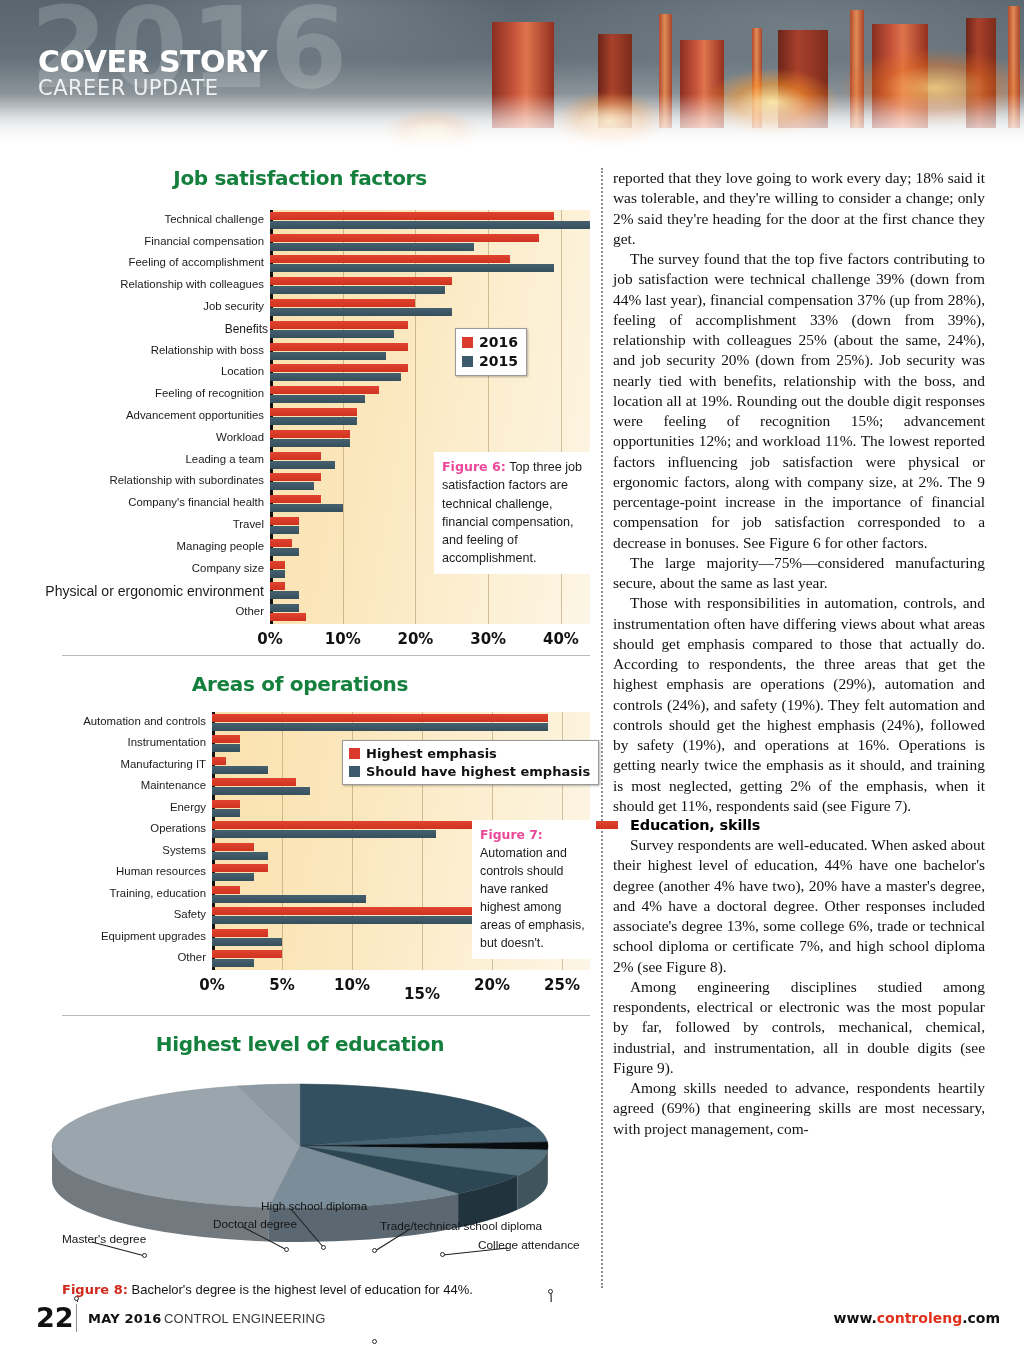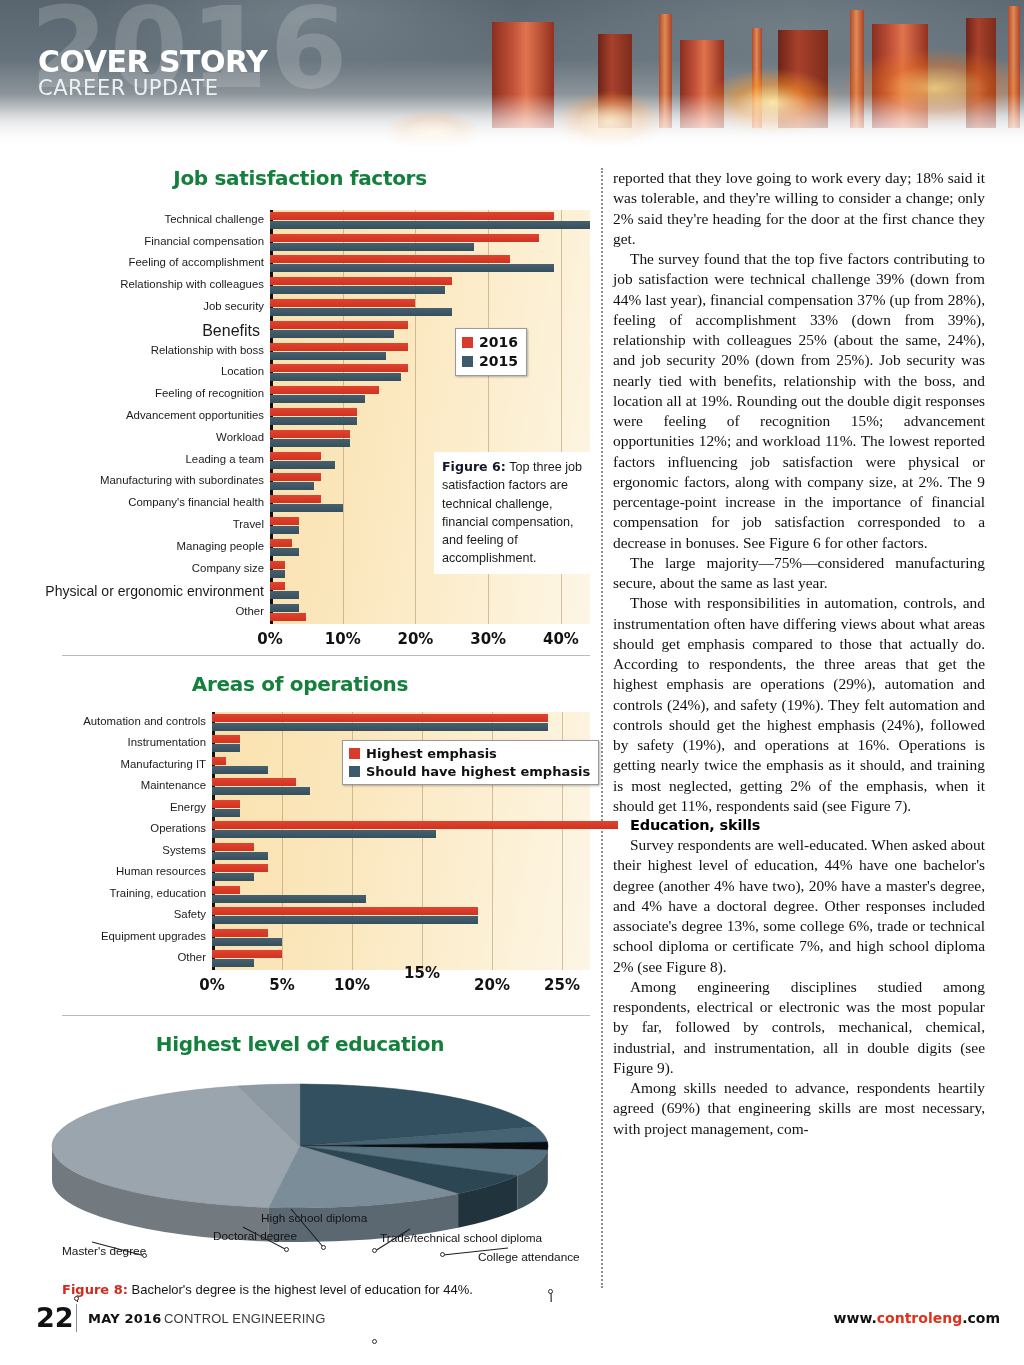--- a/index.html
+++ b/index.html
@@ -107,29 +107,29 @@
   }
   .legend-row { display:flex; align-items:center; gap:6px; line-height:1.35; }
   .swatch { width:11px; height:11px; display:inline-block; }
   .legend-label { font-family:"DejaVu Sans", sans-serif; font-weight:800; font-size:14px; color:#111; }
   .legend.small .legend-label { font-size: 13px; }
 
   .figbox {
     position:absolute; background:#fff; padding: 6px 8px;
     font-family:"Liberation Sans", sans-serif; font-size: 12.6px; line-height:1.45; color:#1b1b1b;
   }
-  .figbox b { color:#0f172a; font-family:"DejaVu Sans", sans-serif; font-weight:800;text-align:right; }
+  .figbox b { color:#ec4899; font-family:"DejaVu Sans", sans-serif; font-weight:800;text-align:right; }
 
   .divider { position:absolute; height:1px; background:#b9b9b9; }
 
   
   .pie-area { position:absolute; left:0; top: 880px; width: 600px; height: 270px; }
   .pie-label {
     position:absolute; font-family:"Liberation Sans", sans-serif; font-size:11.8px;
-    color:#141414; white-space:nowrap;margin-top:12px;
+    color:#141414; white-space:nowrap;
   }
   .pie-value {
     position:absolute; font-family:"DejaVu Sans", sans-serif; font-weight:700;
     color:#ffffff; white-space:nowrap;
   }
   .callout-dot {
     position:absolute; width:5px; height:5px; border-radius:50%;
     background:#fff; border:1px solid #2a2a2a;
   }
   .figcap {
@@ -194,28 +194,28 @@
         <div class="gridline" style="left: 415.455px; top: 58px; height: 414px; bottom: auto;"></div>
         <div class="gridline" style="left: 488.182px; top: 58px; height: 414px; bottom: auto;"></div>
         <div class="gridline" style="left: 560.909px; top: 58px; height: 414px; bottom: auto;"></div>
       </div>
     <div id="chart1-cats">
         <div class="cat-label" style="right: 336px; top: 60.8947px; font-size: 11.4px;">Technical challenge</div>
         <div class="cat-label" style="right: 336px; top: 82.6842px; font-size: 11.4px;">Financial compensation</div>
         <div class="cat-label" style="right: 336px; top: 104.474px; font-size: 11.4px;">Feeling of accomplishment</div>
         <div class="cat-label" style="right: 336px; top: 126.263px; font-size: 11.4px;">Relationship with colleagues</div>
         <div class="cat-label" style="right: 336px; top: 148.053px; font-size: 11.4px;">Job security</div>
-        <div class="cat-label" style="right: 340px; top: 169.842px; font-size: 16px;">Benefits</div>
+        <div class="cat-label" style="right: 332px; top: 169.842px; font-size: 12px;">Benefits</div>
         <div class="cat-label" style="right: 336px; top: 191.632px; font-size: 11.4px;">Relationship with boss</div>
         <div class="cat-label" style="right: 336px; top: 213.421px; font-size: 11.4px;">Location</div>
         <div class="cat-label" style="right: 336px; top: 235.211px; font-size: 11.4px;">Feeling of recognition</div>
         <div class="cat-label" style="right: 336px; top: 257px; font-size: 11.4px;">Advancement opportunities</div>
         <div class="cat-label" style="right: 336px; top: 278.789px; font-size: 11.4px;">Workload</div>
         <div class="cat-label" style="right: 336px; top: 300.579px; font-size: 11.4px;">Leading a team</div>
-        <div class="cat-label" style="right: 336px; top: 322.368px; font-size: 11.4px;">Manufacturing with subordinates</div>
+        <div class="cat-label" style="right: 336px; top: 322.368px; font-size: 11.4px;">Relationship with subordinates</div>
         <div class="cat-label" style="right: 336px; top: 344.158px; font-size: 11.4px;">Company's financial health</div>
         <div class="cat-label" style="right: 336px; top: 365.947px; font-size: 11.4px;">Travel</div>
         <div class="cat-label" style="right: 336px; top: 387.737px; font-size: 11.4px;">Managing people</div>
         <div class="cat-label" style="right: 336px; top: 409.526px; font-size: 11.4px;">Company size</div>
         <div class="cat-label" style="right: 336px; top: 431.316px; font-size: 14px;">Physical or ergonomic environment</div>
         <div class="cat-label" style="right: 336px; top: 453.105px; font-size: 11.4px;">Other</div>
       </div>
     <div id="chart1-bars">
         <div class="bar s1" style="left: 270px; width: 283.636px; height: 8px; top: 59.8947px;"></div>
         <div class="bar s2" style="left: 270px; width: 320px; height: 8px; top: 68.8947px;"></div>
@@ -328,34 +328,38 @@
         <div class="bar s2" style="left: 212px; width: 266px; height: 8px; top: 254.25px;"></div>
         <div class="bar s1" style="left: 212px; width: 56px; height: 8px; top: 266.75px;"></div>
         <div class="bar s2" style="left: 212px; width: 70px; height: 8px; top: 275.75px;"></div>
         <div class="bar s1" style="left: 212px; width: 70px; height: 8px; top: 288.25px;"></div>
         <div class="bar s2" style="left: 212px; width: 42px; height: 8px; top: 297.25px;"></div>
       </div>
     <div id="chart2-ticks">
         <div class="tick" style="left: 212px; top: 314px; font-size: 15px;">0%</div>
         <div class="tick" style="left: 282px; top: 314px; font-size: 15px;">5%</div>
         <div class="tick" style="left: 352px; top: 314px; font-size: 15px;">10%</div>
-        <div class="tick" style="left: 422px; top: 302px; font-size: 15px;">15%</div>
+        <div class="tick" style="left: 422px; top: 323px; font-size: 15px;">15%</div>
         <div class="tick" style="left: 492px; top: 314px; font-size: 15px;">20%</div>
         <div class="tick" style="left: 562px; top: 314px; font-size: 15px;">25%</div>
       </div>
     <div class="legend small" id="chart2-legend" style="left:342px; top:78px;">
         <div class="legend-row">
           <span class="swatch" style="background:#d93a2b"></span>
           <span class="legend-label">Highest emphasis</span>
         </div>
         <div class="legend-row">
           <span class="swatch" style="background:#3d5a6c"></span>
           <span class="legend-label">Should have highest emphasis</span>
         </div>
       </div>
+    <div class="figbox" id="chart2-figbox" style="left:472px; top:158px; width:124px; font-size:12.4px;">
+      <b>Figure 7:</b><br>
+      <span>Automation and controls should have ranked highest among areas of emphasis, but doesn't.</span>
+    </div>
   </div>
 
   <div class="divider" style="left:62px; top:863px; width:528px;"></div>
 
   <div class="pie-area">
     <div class="chart-title" style="position:absolute; left:0; top:0px; width:600px;">Highest level of education</div>
 
     <svg id="pie-svg" width="600" height="200" viewBox="0 0 600 200" style="position:absolute; left:0; top:42px;">
         <path d="M 548 72 A 248 62 0 0 1 547.5106286502114 75.89301221081743 L 547.5106286502114 109.89301221081743 A 248 62 0 0 0 548 106 Z" fill="rgb(7,10,12)"></path>
         <path d="M 547.5106286502114 75.89301221081743 A 248 62 0 0 1 517.3240566508782 101.86872779430635 L 517.3240566508782 135.86872779430635 A 248 62 0 0 0 547.5106286502114 109.89301221081743 Z" fill="rgb(64,84,94)"></path>

